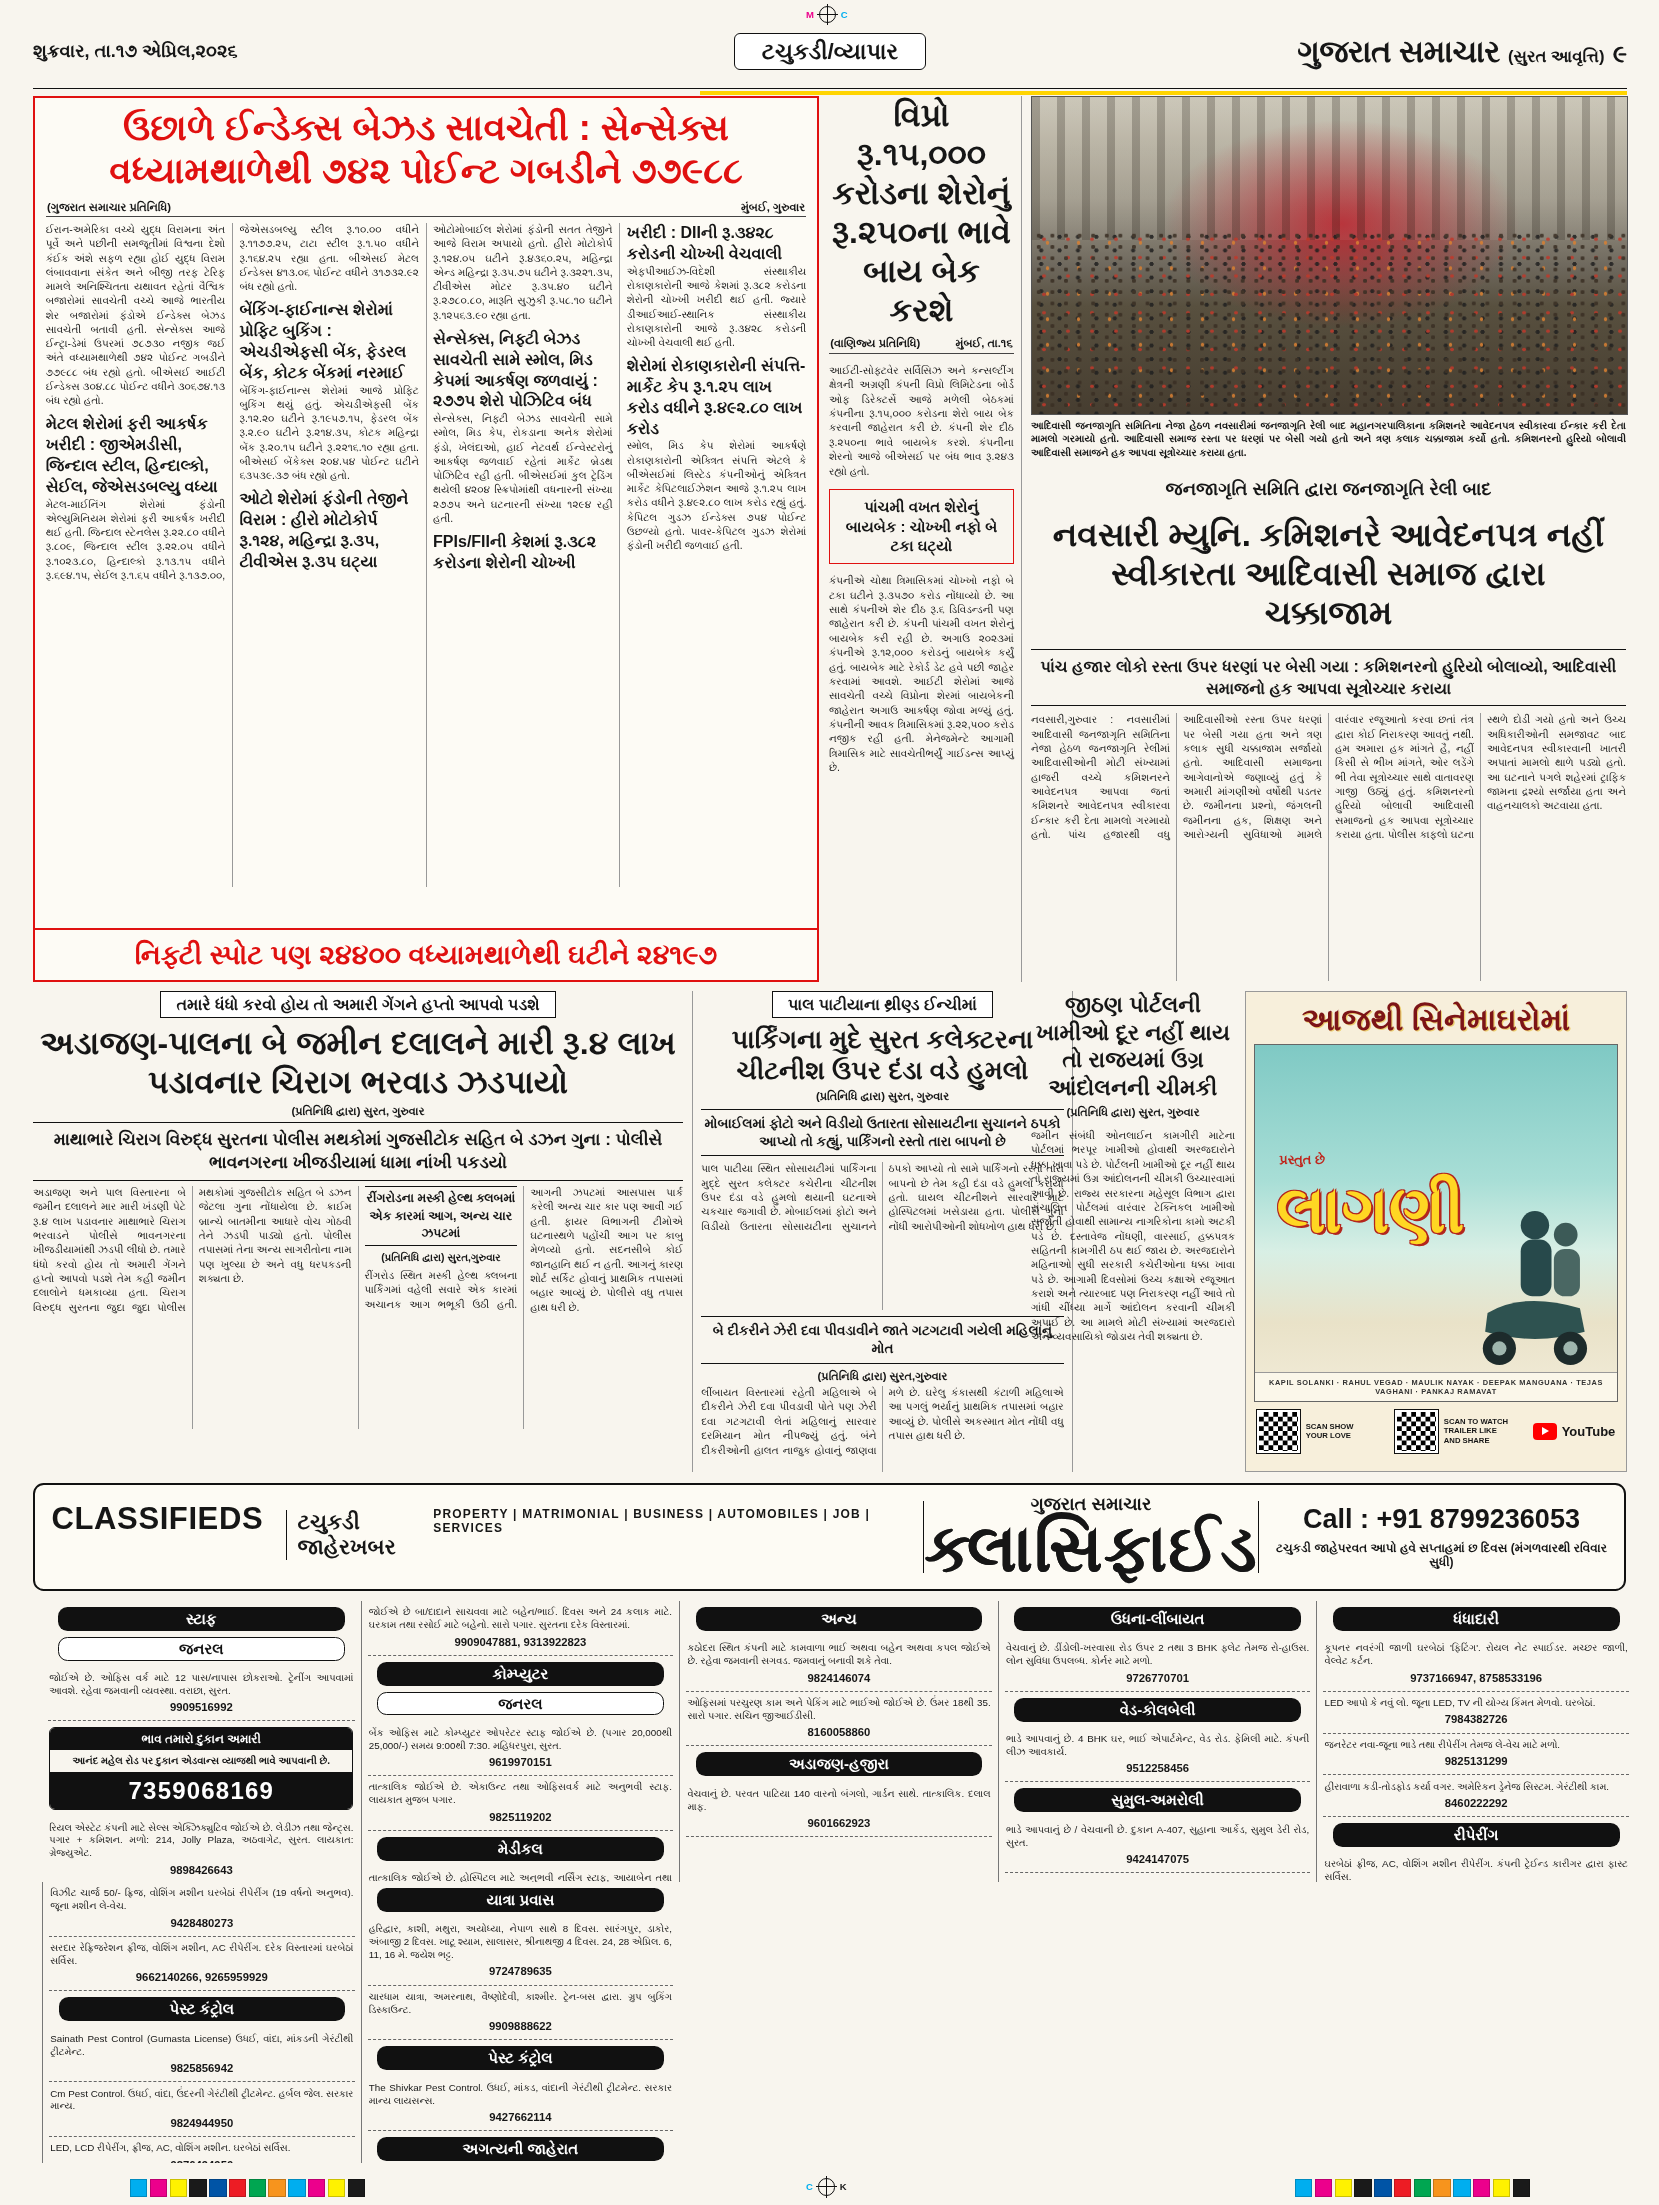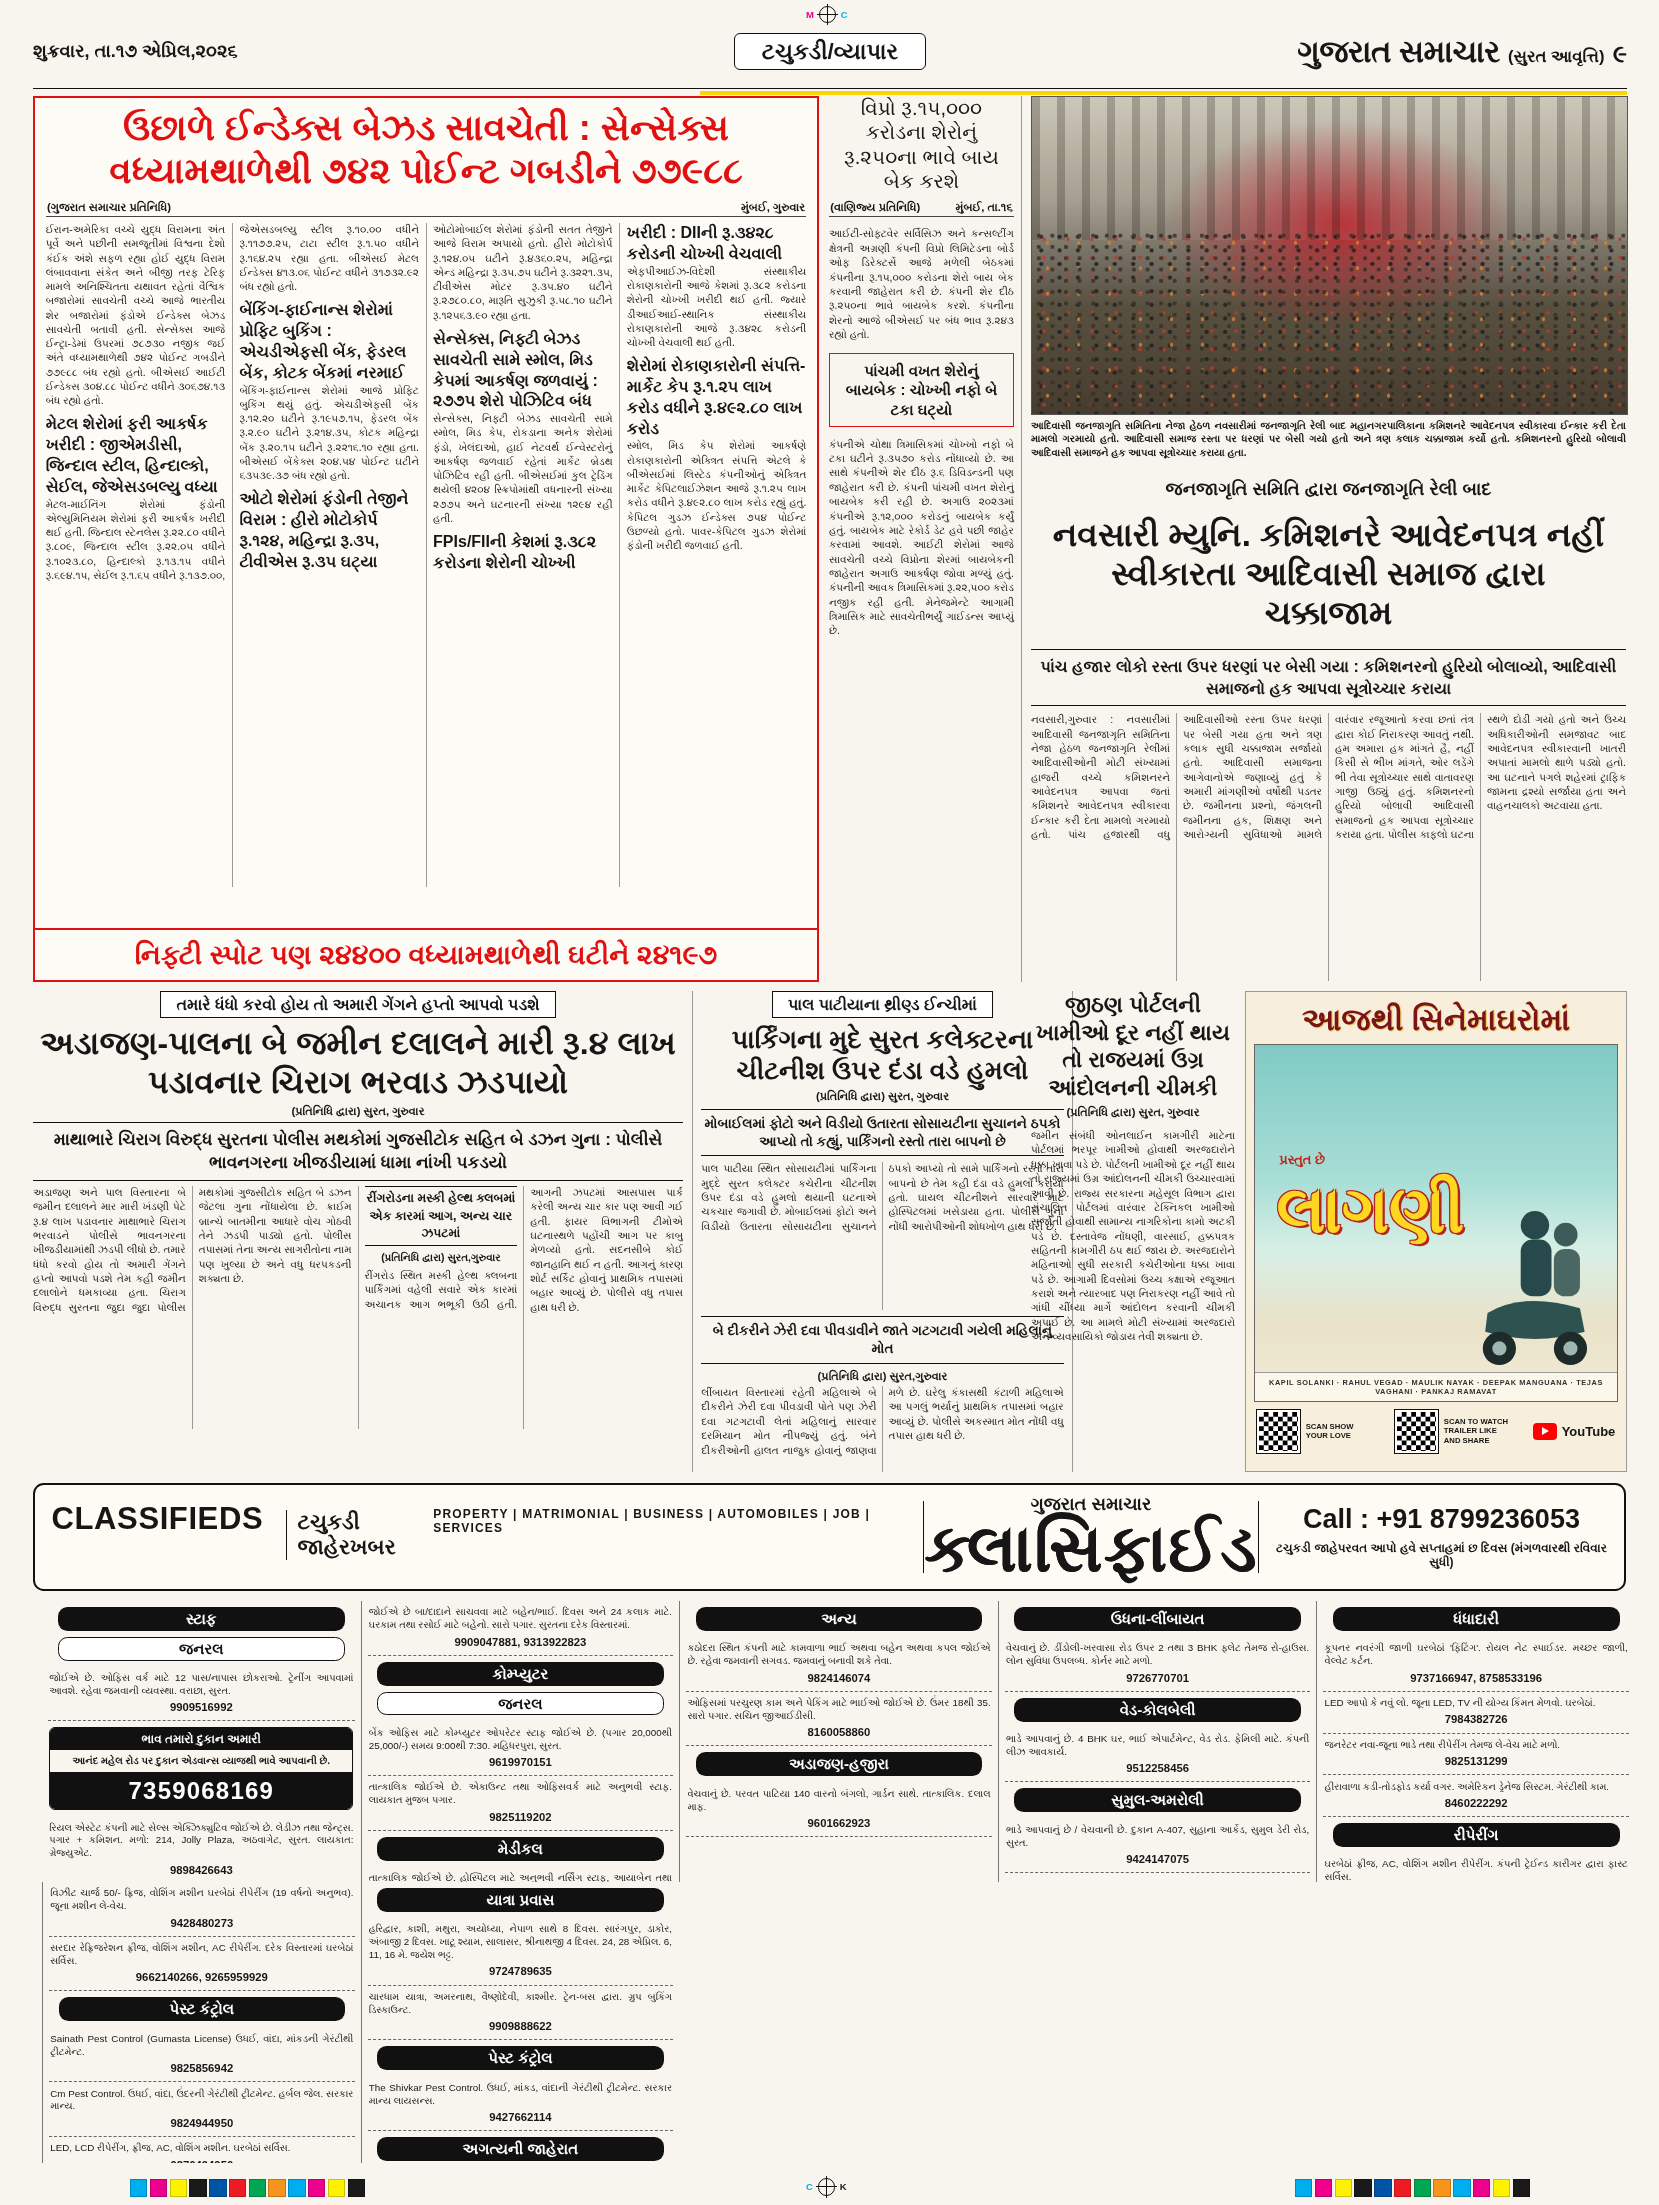--- a/index.html
+++ b/index.html
@@ -29,21 +29,21 @@
   .kicker{display:block;margin:0 auto 6px;width:max-content;max-width:96%;border:1.8px solid #111;padding:3.6px 15.4px;font-size:16px;font-weight:bold;text-align:right;background:#fff;}
   
   .sensex{position:absolute;left:33px;top:96px;width:786px;height:886px;border:2.4px solid #e01110;background:#fdfbf5;padding:8.3px 10.7px;box-sizing:border-box;overflow:hidden;}
   .sx-h{margin:1.2px 0 6px;text-align:center;color:#e01110;font-size:36px;line-height:1.18;font-weight:800;}
   .sx-body{margin-top:6px;height:664px;column-count:4;column-gap:14.2px;column-rule:0.6px solid #999;overflow:hidden;}
   .sx-body p{margin:0 0 6px;font-size:10.4px;line-height:1.37;text-align:justify;}
   .sx-body h4{margin:0 0;font-size:16px;line-height:1.3;font-weight:800;}
   .sx-foot{position:absolute;left:0;right:0;bottom:0;border-top:2.4px solid #e01110;color:#e01110;font-size:27px;font-weight:800;text-align:center;padding:9.5px 4.7px;background:#fdfbf5;}
   
   .wipro{position:absolute;left:829px;top:96px;width:193px;height:886px;overflow:hidden;border-right:0.6px solid #999;padding-right:7.1px;box-sizing:border-box;}
-  .wp-h{margin:0 0 4.7px;font-size:20px;line-height:1.22;font-weight:400;text-align:center;}
+  .wp-h{margin:0 0 4.7px;font-size:32px;line-height:1.22;font-weight:700;text-align:center;}
   .wp-box{border:1.8px solid #e01110;margin:8.3px 0;padding:7.1px;font-size:15px;font-weight:800;text-align:center;line-height:1.3;}
   
   .photo{position:absolute;left:1031px;top:96px;width:595px;height:317px;border:0.6px solid #555;overflow:hidden;
      background:
        radial-gradient(ellipse 255px 148px at 52% 40%, rgba(186,28,38,.88), rgba(186,28,38,0) 70%),
        linear-gradient(180deg,#c9c4b5 0%,#b5af9f 16%,#a09a8b 32%,#837d70 44%,#6d675c 54%,#58503f 66%,#463d30 100%);}
   .photo::before{content:"";position:absolute;left:0;right:0;top:0;height:45%;
      background:repeating-linear-gradient(90deg,rgba(60,55,48,.28) 0 8.3px,rgba(255,255,255,.06) 8.3px 25px);}
   .photo::after{content:"";position:absolute;left:0;right:0;bottom:0;height:58%;
      background-image:

